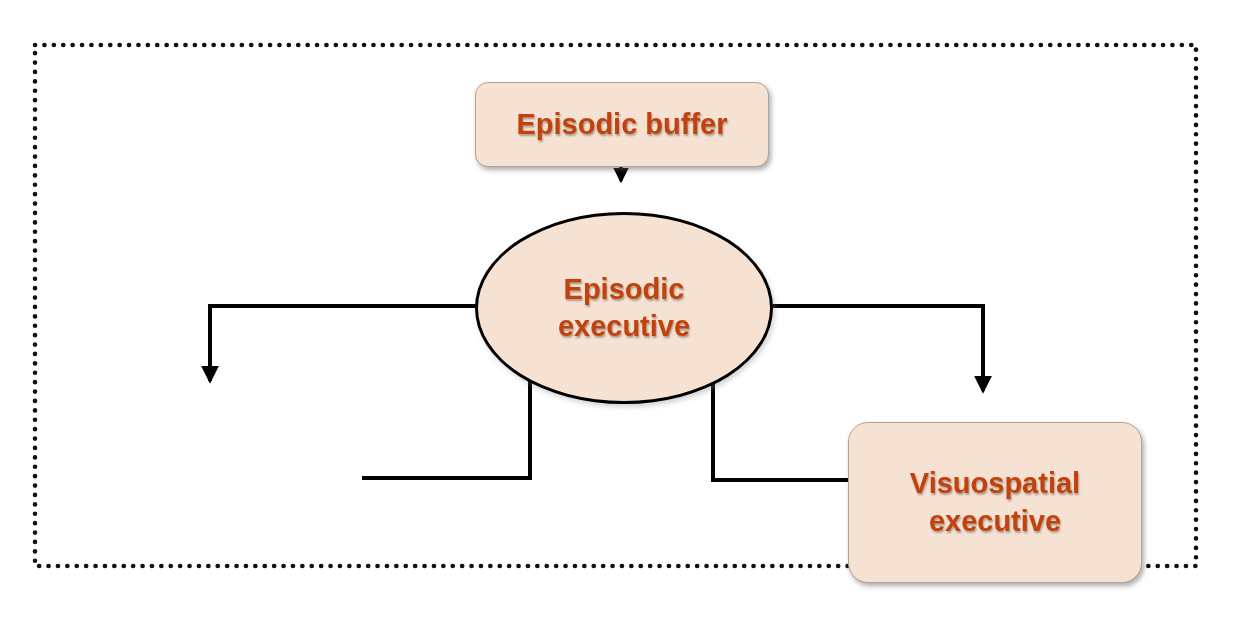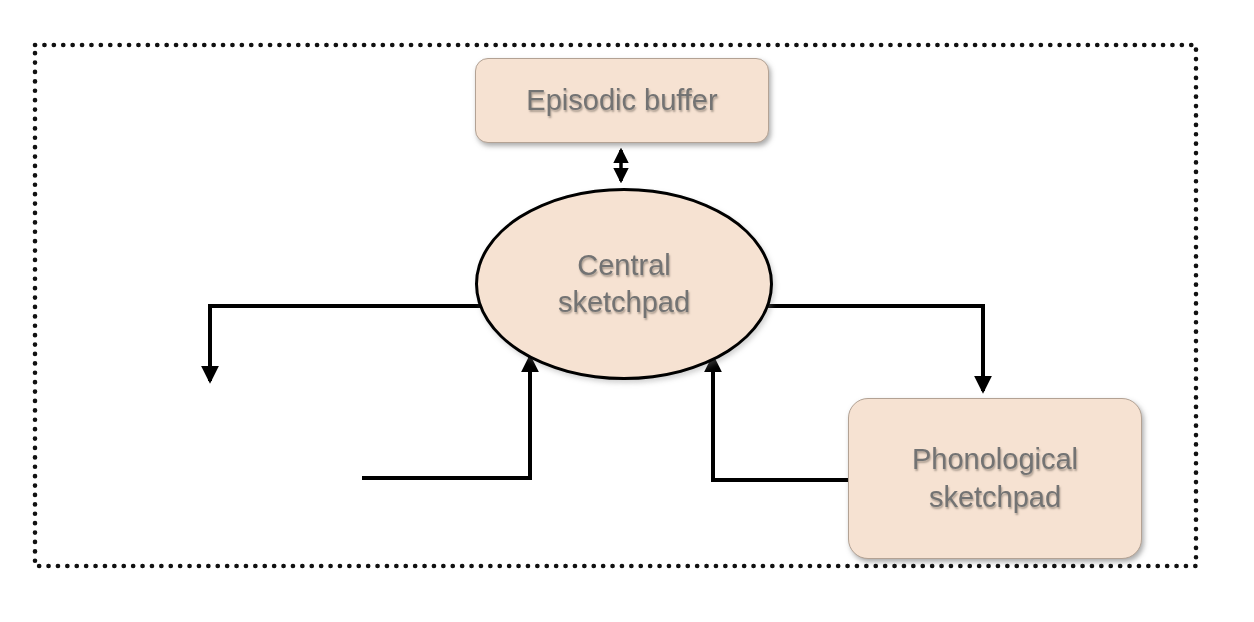--- a/index.html
+++ b/index.html
@@ -15,25 +15,26 @@
     position: absolute;
     left: 0; top: 0;
     width: 1254px; height: 622px;
   }
   .node {
     position: absolute;
     display: flex;
     align-items: center;
     justify-content: center;
     text-align: center;
-    font-weight: 400;
+    font-weight: 700;
     font-size: 29px;
     line-height: 1.28;
-    color: #737373;
+    color: #c2410c;
     text-shadow: 1px 2px 2px rgba(120,110,100,0.6);
+    margin-top: 24px;
   }
   .box {
     background: #f6e2d2;
     border: 1.5px solid #b3a294;
     box-shadow: 2px 3px 5px rgba(90,90,90,0.5);
   }
   .node-episodic {
     left: 475px; top: 58px;
     width: 292px; height: 83px;
     border-radius: 13px;
@@ -81,21 +82,21 @@
     <polyline points="762,306 983,306 983,391" stroke="#000000" stroke-width="4" fill="none" stroke-linejoin="miter" marker-end="url(#arrowhead)"></polyline>
 
     <polyline points="848,480 713,480 713,357" stroke="#000000" stroke-width="4" fill="none" stroke-linejoin="miter" marker-end="url(#arrowhead)"></polyline>
   </svg>
 
   <div class="node box node-episodic">
     <span class="label">Episodic buffer</span>
   </div>
 
   <div class="node node-ellipse">
-    <span class="label">Central sketchpad</span>
+    <span class="label">Episodic executive</span>
   </div>
 
 
   <div class="node box node-visuo">
-    <span class="label">Phonological sketchpad</span>
+    <span class="label">Visuospatial executive</span>
   </div>
 
 </div>
 
 </body></html>

